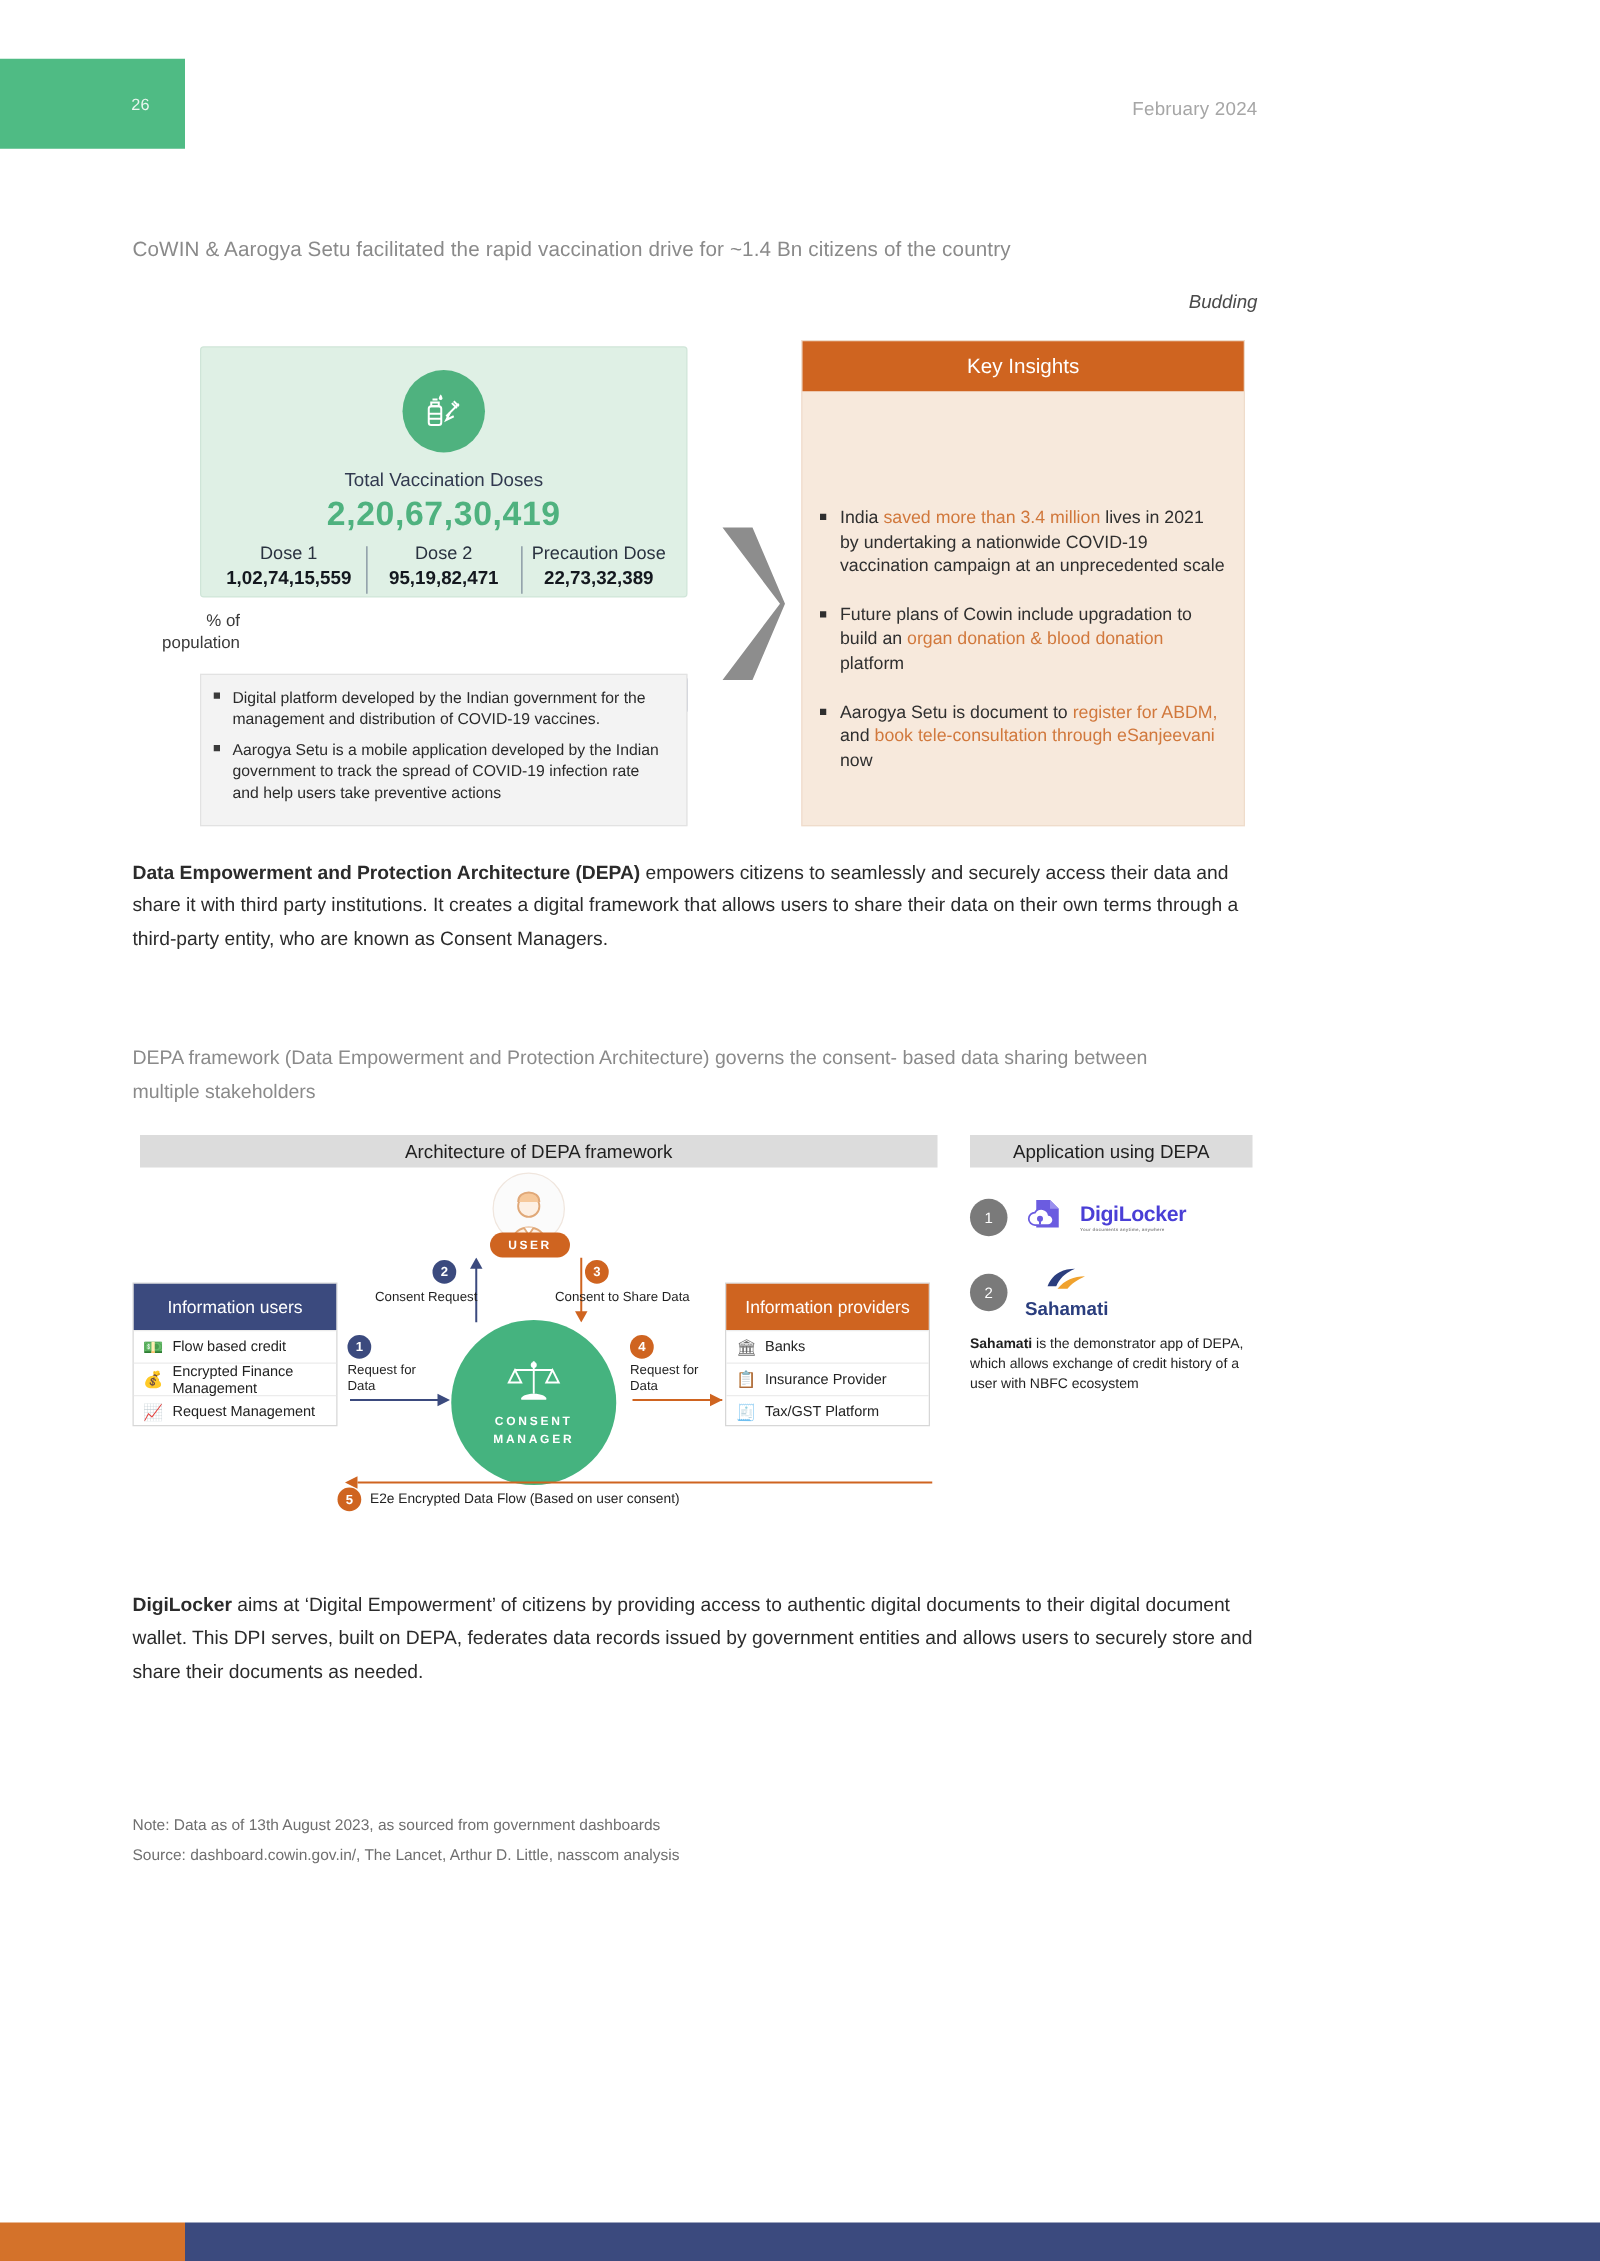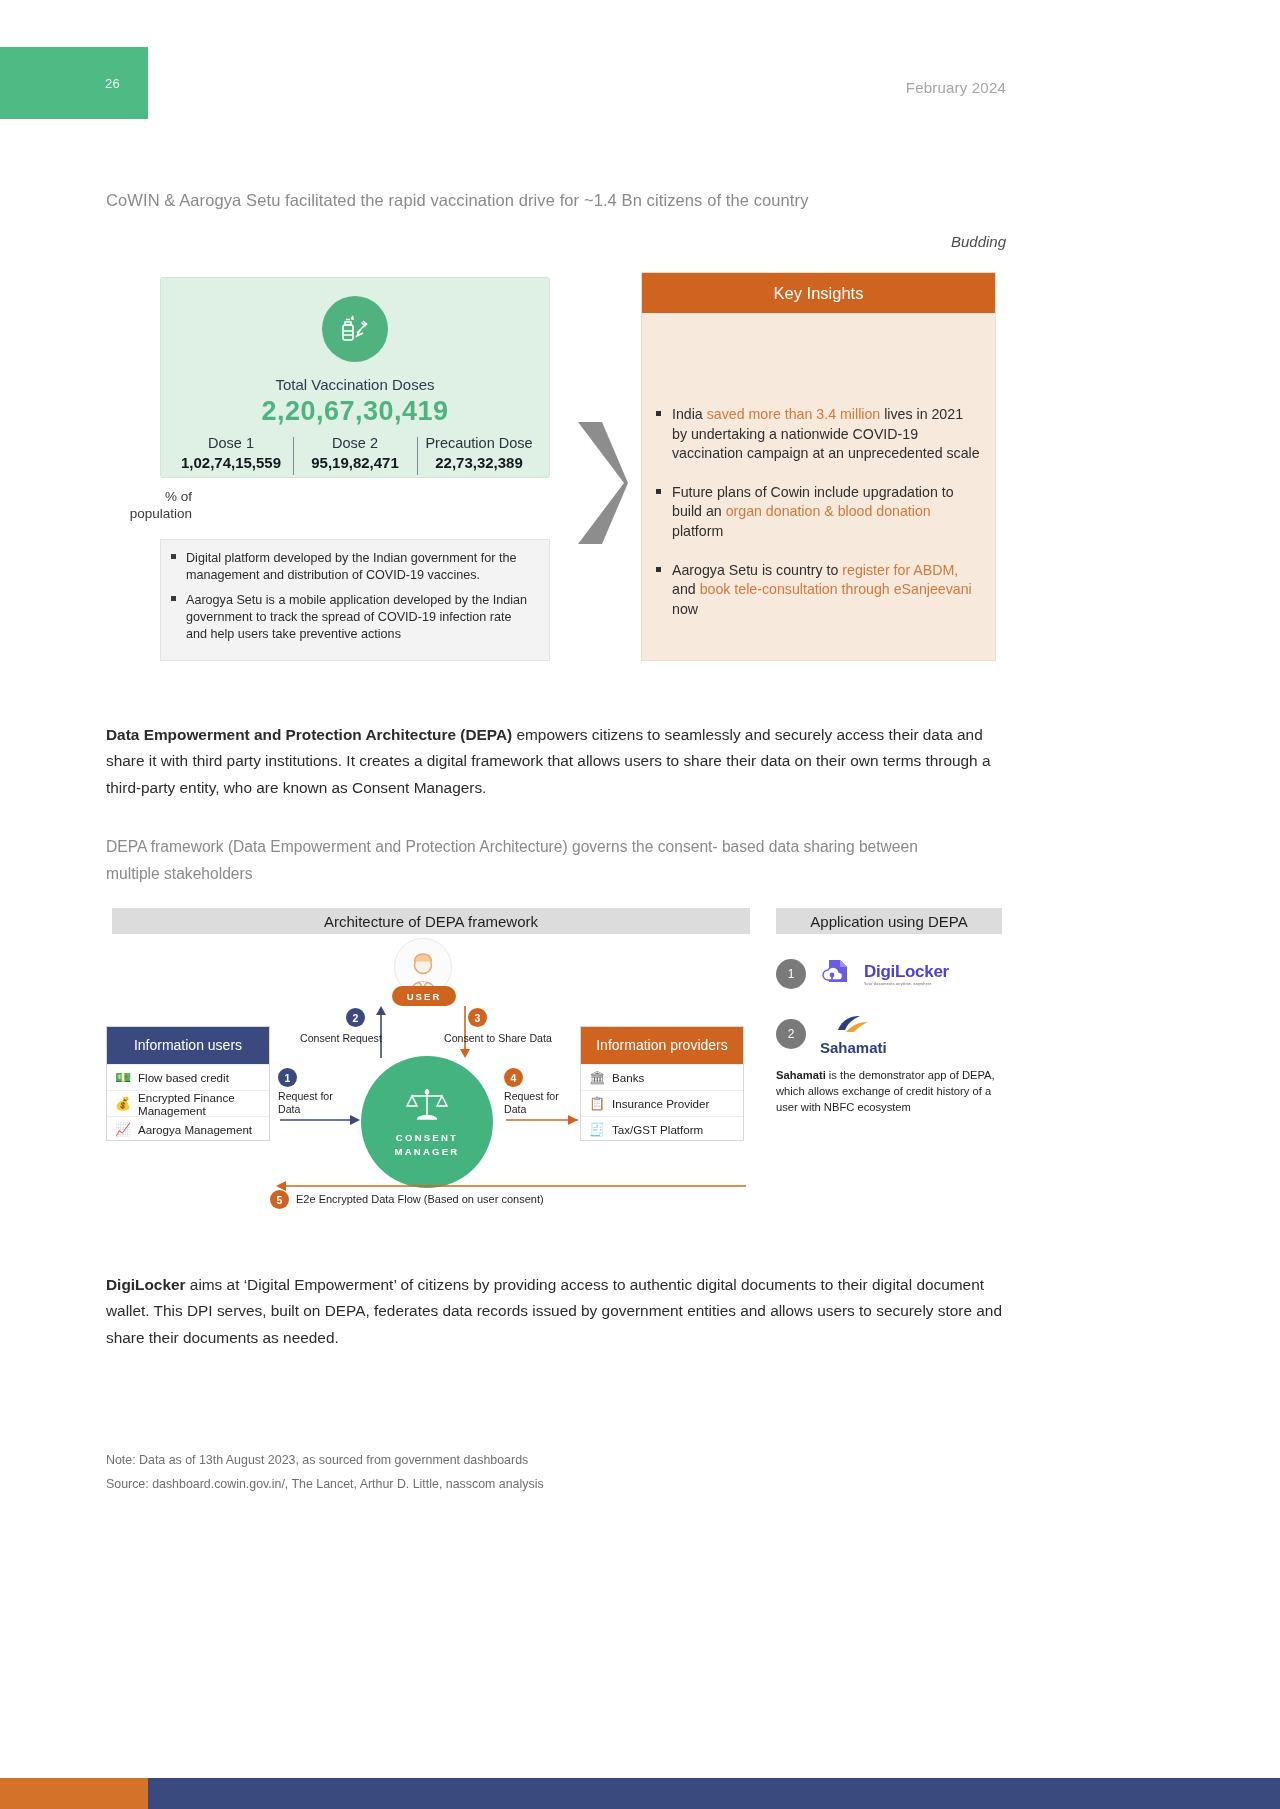--- a/index.html
+++ b/index.html
@@ -129,21 +129,21 @@
   }
   .ki-li .sq { flex: 0 0 auto; margin-top: 6px; width: 5px; height: 5px; background: #2f2f2f; }
   .hl { color: #d1783c; }
 
   
   .para {
     position: absolute; left: 106px; width: 898px;
     font-size: 15.4px; line-height: 1.72; color: #2b2b2b;
   }
   .para b { font-weight: bold; }
-  #para-depa { top: 722px; }
+  #para-depa { top: 686px; }
   #para-digilocker { top: 1272px; }
 
   .sec2-title {
     position: absolute; left: 106px; top: 834px; width: 850px;
     font-size: 15.6px; line-height: 1.72; color: #8a8a8a;
   }
 
   
   .depa-wrap { position: absolute; left: 106px; top: 908px; width: 900px; height: 305px; }
   .band {
@@ -311,21 +311,21 @@
       <div class="ki-li">
         <span class="sq"></span>
         <span><span>India </span><span class="hl">saved more than 3.4 million</span><span> lives in 2021 by undertaking a nationwide COVID-19 vaccination campaign at an unprecedented scale</span></span>
       </div>
       <div class="ki-li">
         <span class="sq"></span>
         <span><span>Future plans of Cowin include upgradation to build an </span><span class="hl">organ donation &amp; blood donation</span><span> platform</span></span>
       </div>
       <div class="ki-li">
         <span class="sq"></span>
-        <span><span>Aarogya Setu is country to </span><span class="hl">register for ABDM,</span><span> and </span><span class="hl">book tele-consultation through eSanjeevani</span><span> now</span></span>
+        <span><span>Aarogya Setu is document to </span><span class="hl">register for ABDM,</span><span> and </span><span class="hl">book tele-consultation through eSanjeevani</span><span> now</span></span>
       </div>
     </div>
   </div>
 
   <div class="para" id="para-depa"><b>Data Empowerment and Protection Architecture (DEPA)</b><span> empowers citizens to seamlessly and securely access their data and share it with third party institutions. It creates a digital framework that allows users to share their data on their own terms through a third-party entity, who are known as Consent Managers.</span></div>
 
   <div class="sec2-title">DEPA framework (Data Empowerment and Protection Architecture) governs the consent- based data sharing between multiple stakeholders</div>
 
   <div class="depa-wrap">
     <div class="band band-arch">Architecture of DEPA framework</div>
@@ -375,21 +375,21 @@
       <div class="col-item">
         <span class="gl">💵</span>
         <span>Flow based credit</span>
       </div>
       <div class="col-item">
         <span class="gl">💰</span>
         <span>Encrypted Finance Management</span>
       </div>
       <div class="col-item">
         <span class="gl">📈</span>
-        <span>Aarogya Management</span>
+        <span>Request Management</span>
       </div>
     </div>
 
     <div class="box-col ip-col">
       <div class="box-head ip-head">Information providers</div>
       <div class="col-item">
         <span class="gl">🏛</span>
         <span>Banks</span>
       </div>
       <div class="col-item">

